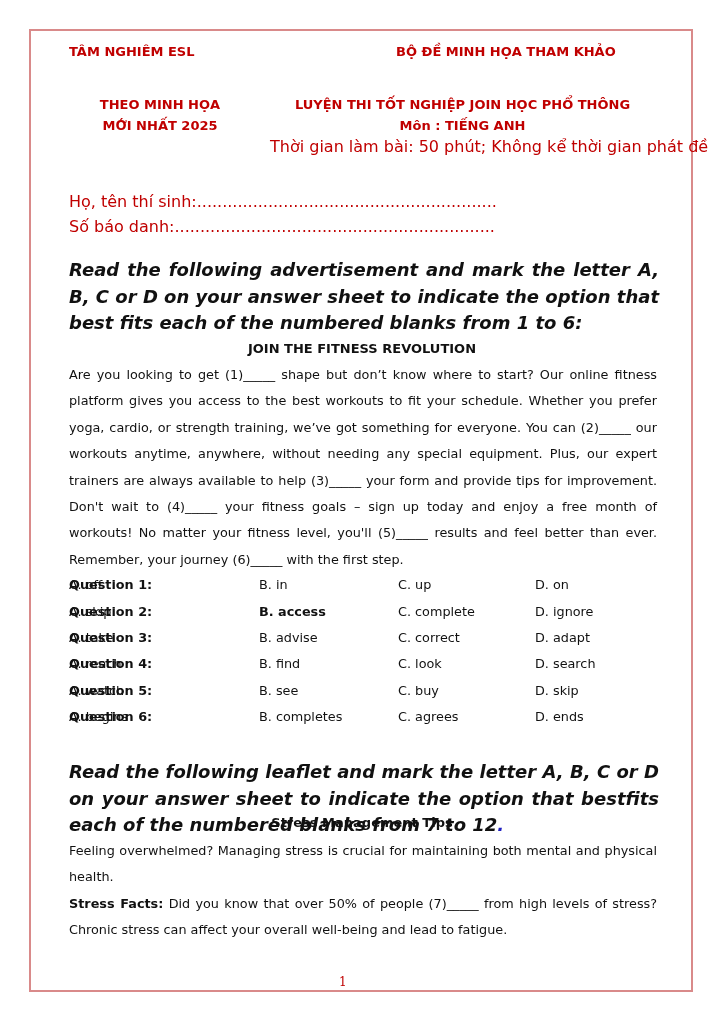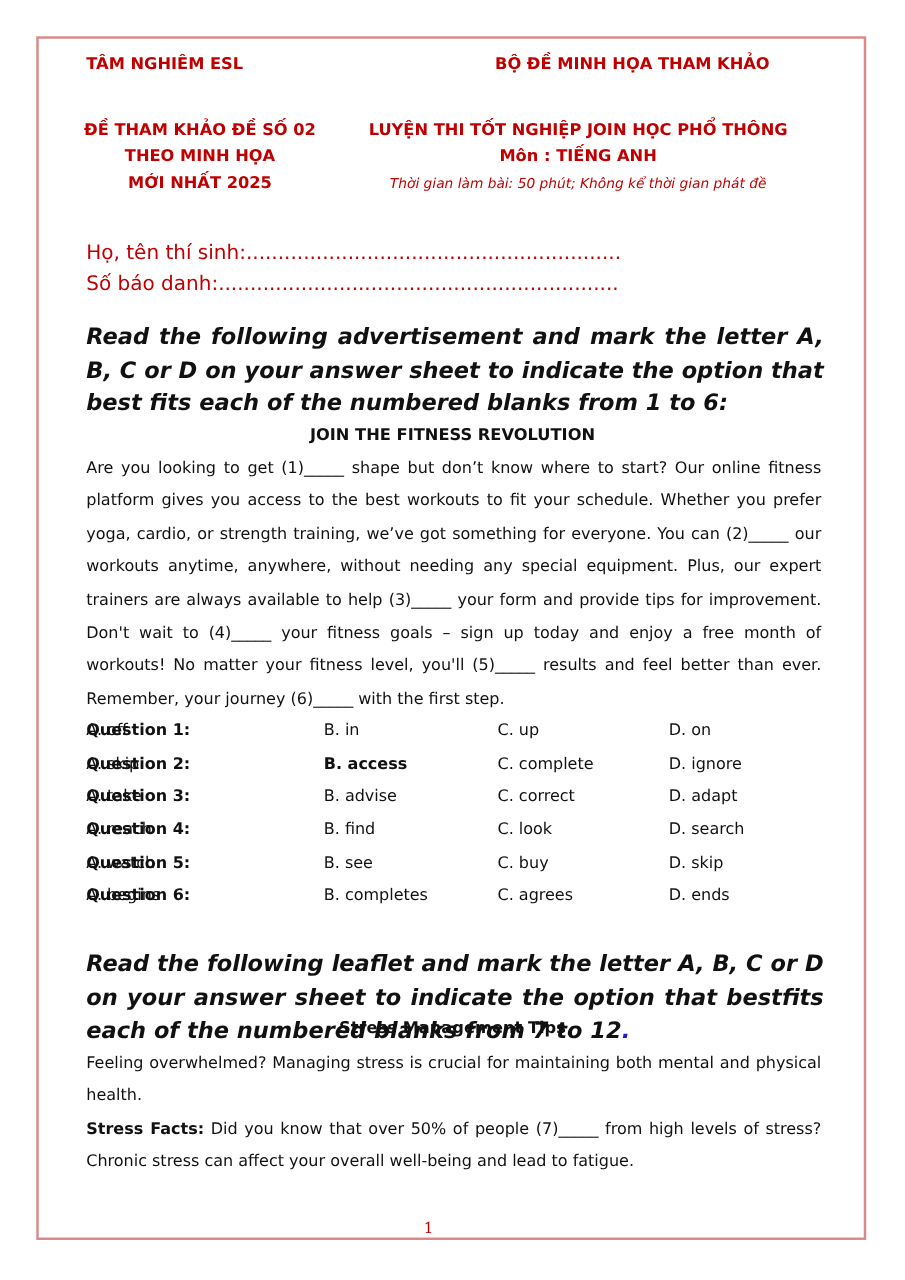--- a/index.html
+++ b/index.html
@@ -4,21 +4,21 @@
 <style>
   html, body { margin: 0; padding: 0; background: #ffffff; }
   body { width: 724px; height: 1024px; position: relative; overflow: hidden;
          font-family: "DejaVu Sans", sans-serif; color: #111; }
   .page-border { position: absolute; left: 29px; top: 29px; width: 664px; height: 963px;
                  border: 2px solid #d98a8a; box-sizing: border-box; }
   .abs { position: absolute; white-space: nowrap; }
   .red { color: #c00000; }
   .hdr { font-weight: bold; font-size: 13px; }
   .hdr-c { text-align: center; }
-  .italic-red { font-style: italic; font-weight: normal; color: #c00000; font-size: 11px; }
+  .italic-red { font-weight: normal; color: #c00000; font-size: 16px; }
   .field { color: #c00000; font-size: 16px; text-align: center; }
   .instr { font-weight: bold; font-style: italic; font-size: 18px; line-height: 26.5px;
            left: 69px; width: 590px; text-align: justify; white-space: normal; }
   .title { font-weight: bold; font-size: 13px; width: 724px; left: 0; text-align: center; }
   .para { font-size: 12.8px; line-height: 26.4px; left: 69px; width: 588px; white-space: normal;
           text-align: justify; text-align-last: left; }
   .qrow { position: absolute; left: 69px; font-size: 12.8px; height: 20px; }
   .qrow span { position: absolute; white-space: nowrap; top: 0; }
   .qlabel { font-weight: bold; }
   .blue-dot { color: #2020c0; }
@@ -26,21 +26,20 @@
 </style>
 </head>
 <body>
 
 <div class="page-border"></div>
 
 <div class="abs hdr red" style="left:69px; top:44px;">TÂM NGHIÊM ESL</div>
 <div class="abs hdr red" style="left:396px; top:44px;">BỘ ĐỀ MINH HỌA THAM KHẢO</div>
 
 <div class="abs hdr red hdr-c" style="left:50px; width:220px; top:94px; line-height:21px;">
-  <div>ĐỀ THAM KHẢO ĐỀ SỐ 02</div>
   <div>THEO MINH HỌA</div>
   <div>MỚI NHẤT 2025</div>
 </div>
 
 <div class="abs hdr red hdr-c" style="left:270px; width:385px; top:94px; line-height:21px;">
   <div>LUYỆN THI TỐT NGHIỆP JOIN HỌC PHỔ THÔNG</div>
   <div>Môn : TIẾNG ANH</div>
   <div class="italic-red">Thời gian làm bài: 50 phút; Không kể thời gian phát đề</div>
 </div>
 

